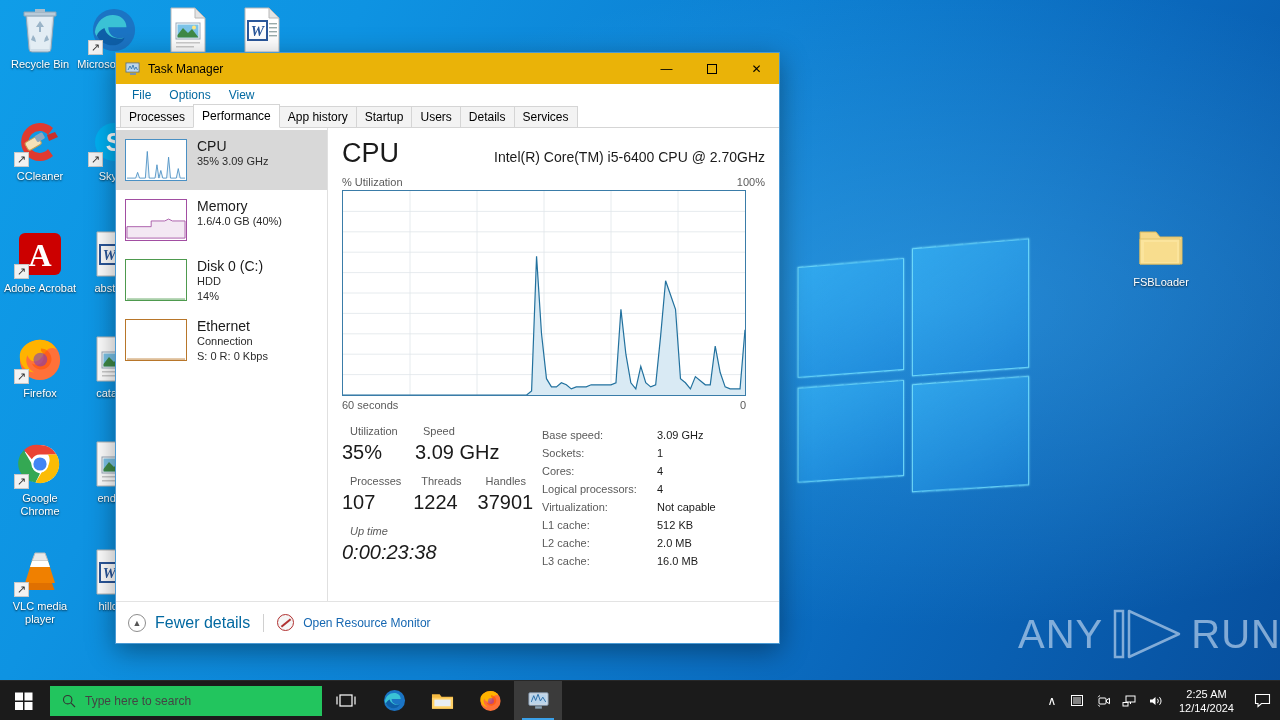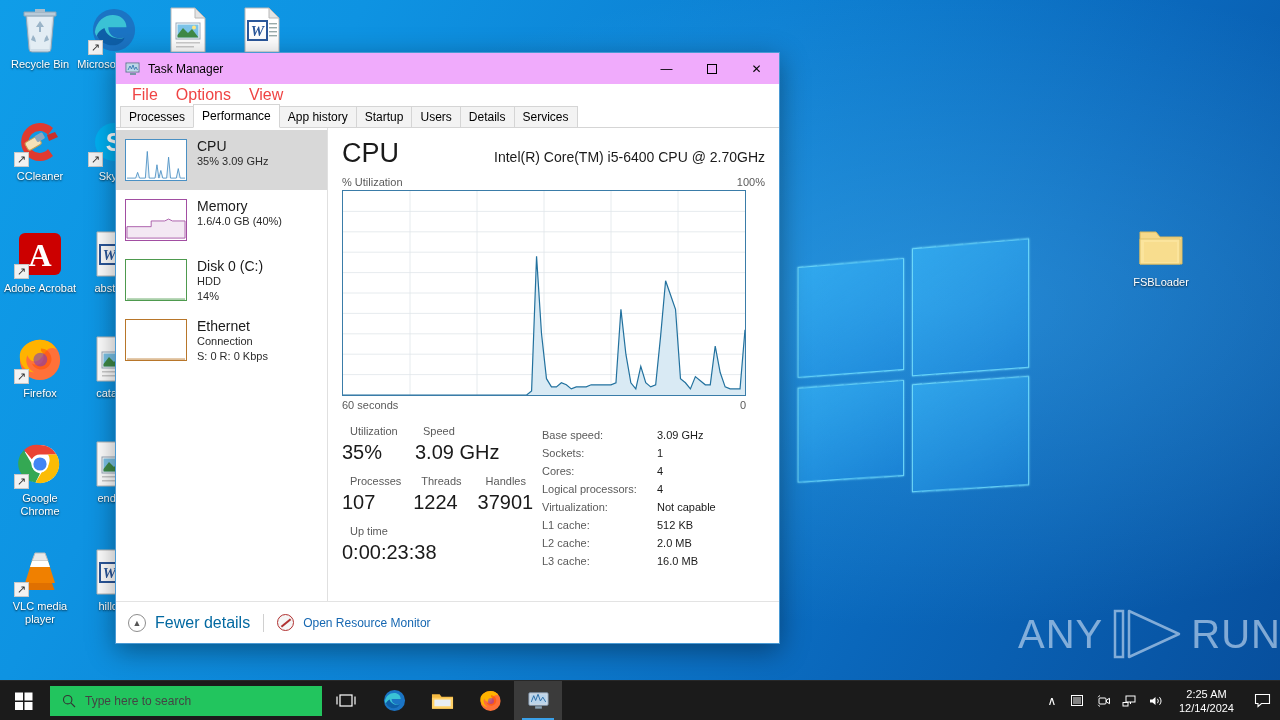--- a/index.html
+++ b/index.html
@@ -75,38 +75,38 @@
     position: absolute; left: 115px; top: 52px;
     width: 665px; height: 592px;
     background: #ffffff;
     border: 1px solid #4a9ad4;
     box-shadow: 0 7px 26px rgba(0,0,0,0.38);
     display: flex; flex-direction: column;
     font-size: 12px; color: #000;
   }
   #tm-titlebar {
     height: 31px; display: flex; align-items: center;
-    background: #f0abfc; padding-left: 9px;
+    background: #eab308; padding-left: 9px;
     flex: none;
   }
   #tm-titlebar .ticon { width: 16px; height: 16px; margin-right: 7px; flex: none; }
   #tm-title { font-size: 12px; color: #000; }
   #tm-winbtns { margin-left: auto; display: flex; height: 31px; }
   #tm-winbtns div {
     width: 45px; height: 31px;
     display: flex; align-items: center; justify-content: center;
     font-size: 12px; color: #000;
   }
 
   #tm-menubar {
     height: 22px; display: flex; align-items: center;
     padding-left: 8px; gap: 2px; flex: none;
   }
   #tm-menubar span {
-    padding: 2px 8px; font-size: 16px; color: #ef4444; cursor: default;
+    padding: 2px 8px; font-size: 12px; color: #0369a1; cursor: default;
   }
 
   #tm-tabs {
     height: 22px; display: flex; align-items: flex-end;
     padding-left: 4px; border-bottom: 1px solid #d5d5d5;
     background: #fff; flex: none;
   }
   #tm-tabs .tab {
     padding: 3px 8px 3px 8px; font-size: 12px;
     border: 1px solid #d5d5d5; border-bottom: none;
@@ -610,21 +610,21 @@
             </div>
             <div class="stat-cell sc-w2">
               <div class="stat-cap">Threads</div>
               <div class="stat-val">1224</div>
             </div>
             <div class="stat-cell sc-w3">
               <div class="stat-cap">Handles</div>
               <div class="stat-val">37901</div>
             </div>
           </div>
-          <div class="stat-row" style="margin-top:8px;">
+          <div class="stat-row" style="margin-top:8px;font-style:italic;">
             <div class="stat-cell">
               <div class="stat-cap">Up time</div>
               <div class="stat-val">0:00:23:38</div>
             </div>
           </div>
         </div>
 
         <div id="stats-right">
             <div class="info-row">
               <div class="info-k">Base speed:</div>

